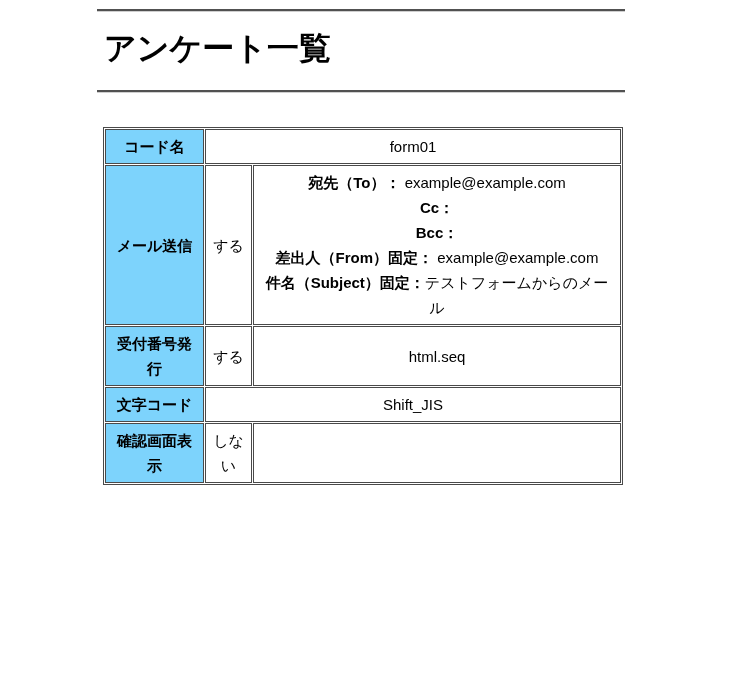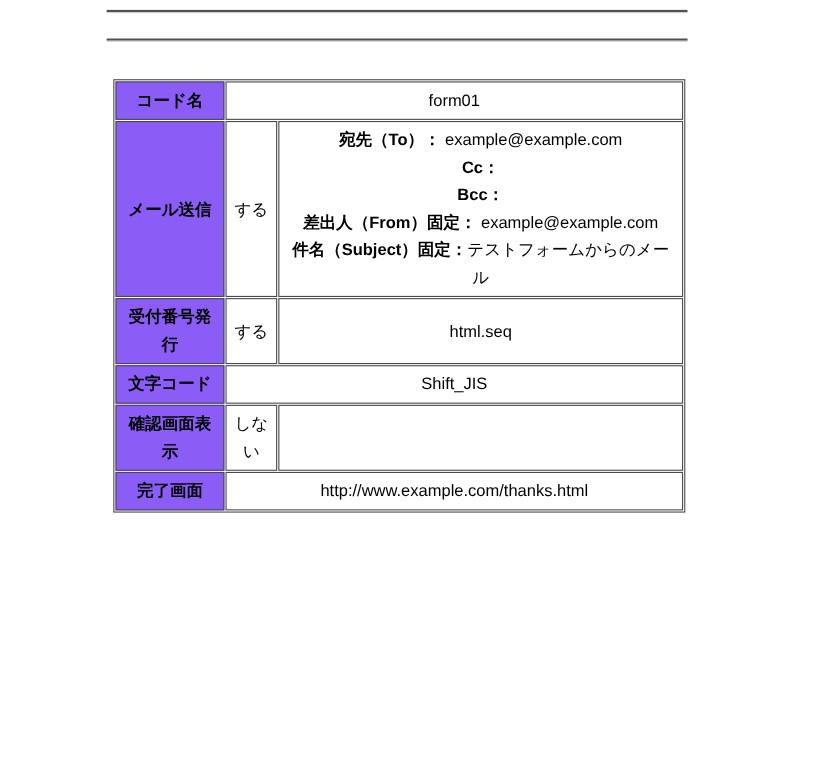--- a/index.html
+++ b/index.html
@@ -52,21 +52,21 @@
     background: #ffffff;
   }
   th, td {
     border: 1px solid #4a4a4a;
     font-size: 15px;
     line-height: 25px;
     vertical-align: middle;
     overflow: hidden;
   }
   th {
-    background: #8b5cf6;
+    background: #7dd3fc;
     font-weight: bold;
     padding: 4px 6px;
     word-break: break-all;
   }
   td {
     padding: 4px 6px;
     text-align: center;
     word-break: break-all;
   }
   td.flag { padding: 4px 3px; }
@@ -78,20 +78,21 @@
   .mail-line .v { font-weight: normal; }
 </style>
 </head>
 <body>
 
 <div class="page">
   <div class="content">
 
     <div class="rule rule-top"></div>
 
+    <h1 class="page-title">アンケート一覧</h1>
 
 
     <div class="rule rule-mid"></div>
 
     <table class="settings">
       <colgroup>
         <col style="width:99px">
         <col style="width:47px">
         <col>
       </colgroup>
@@ -140,21 +141,17 @@
         <th>文字コード</th>
         <td colspan="2">Shift_JIS</td>
       </tr>
 
       <tr class="r-double">
         <th>確認画面表示</th>
         <td class="flag">しない</td>
         <td></td>
       </tr>
 
-      <tr class="r-last">
-        <th>完了画面</th>
-        <td colspan="2">http://www.example.com/thanks.html</td>
-      </tr>
 
     </tbody>
       </table>
   </div>
 </div>
 
 </body></html>

